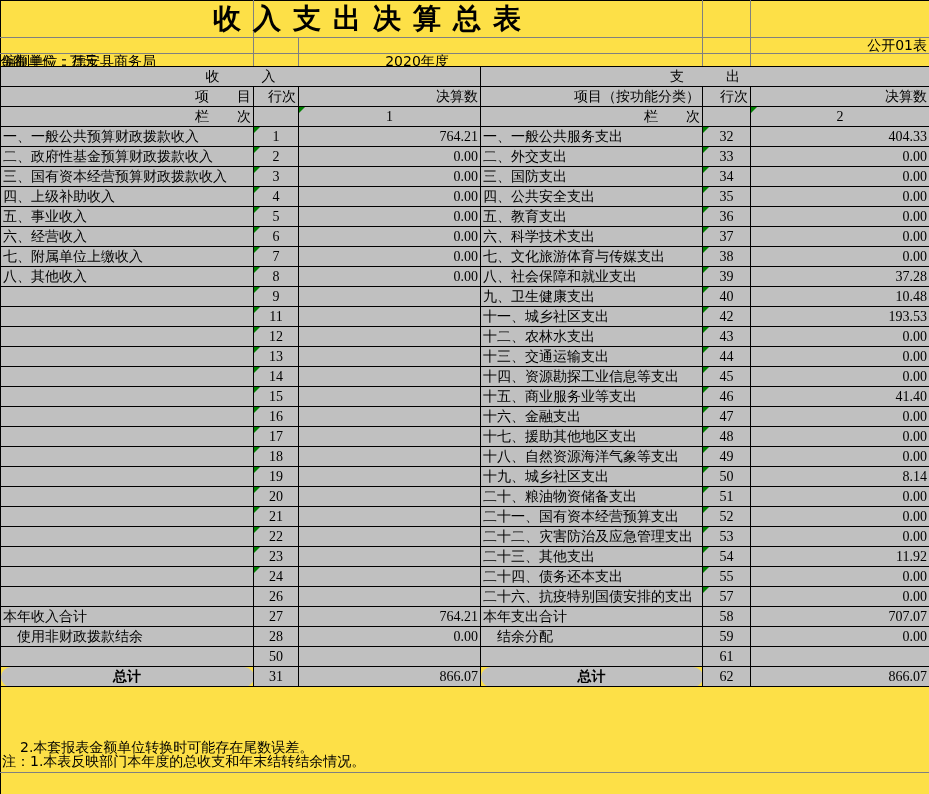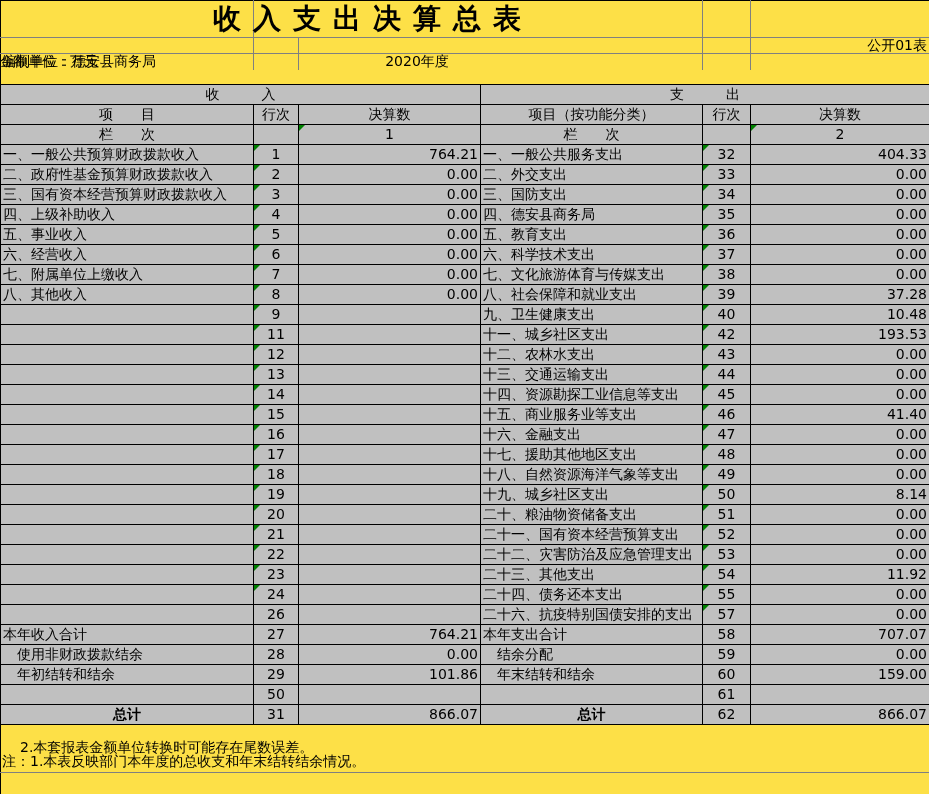--- a/index.html
+++ b/index.html
@@ -13,35 +13,35 @@
   .edge{position:absolute;background:#000;}
   .page-title{
     position:absolute;top:0;left:0;width:746px;height:37px;line-height:37px;
     text-align:center;font-size:28px;font-weight:bold;letter-spacing:12px;white-space:nowrap;
   }
   .pub-row{position:absolute;top:37px;left:0;width:927px;height:16px;line-height:16px;text-align:right;}
   .meta-unit{position:absolute;top:53px;left:2px;height:17px;line-height:17px;}
   .meta-year{position:absolute;top:53px;left:298px;width:182px;height:17px;line-height:17px;text-align:center;margin-left:28px;}
   .meta-amount{position:absolute;top:53px;left:0;width:927px;height:16px;line-height:17px;text-align:left;}
   table.main{
-    position:absolute;top:84px;left:0;width:929px;
-    border-collapse:collapse;table-layout:fixed;
+    position:absolute;top:66px;left:0;width:929px;
+    border-collapse:collapse;table-layout:fixed;font-family:Liberation Serif, serif;
   }
   table.main th, table.main td{
     border:1px solid #000;background:#c0c0c0;height:19px;line-height:19px;
     padding:0 2px;font-weight:normal;font-size:14px;
     overflow:hidden;white-space:nowrap;vertical-align:middle;
   }
   th.sec-head{text-align:center;}
-  th.col-head{text-align:center;}
+  th.col-head{text-align:right;}
   td.item-cell{text-align:left;}
   td.line-cell{text-align:center;position:relative;}
   td.val-cell, th.val-head{background:#ffffff;text-align:right;padding-right:5px;position:relative;}
   th.val-head{background:#c0c0c0;text-align:center;}
-  td.item-cell.total{text-align:center;font-weight:bold;}
+  td.item-cell.total{text-align:center;font-weight:bold;border-radius:10px;}
   .flag{
     position:absolute;left:0;top:0;width:0;height:0;
     border-top:6px solid #008000;border-right:6px solid transparent;
   }
   .note-1{position:absolute;top:750px;left:2px;height:22px;line-height:22px;white-space:nowrap;}
   .note-2{position:absolute;top:736px;left:20px;height:22px;line-height:22px;white-space:nowrap;}
 </style>
 </head>
 <body>
 
@@ -116,21 +116,21 @@
           <td class="line-cell"><span class="flag"></span>3</td>
           <td class="val-cell">0.00</td>
           <td class="item-cell">三、国防支出</td>
           <td class="line-cell"><span class="flag"></span>34</td>
           <td class="val-cell">0.00</td>
         </tr>
         <tr>
           <td class="item-cell">四、上级补助收入</td>
           <td class="line-cell"><span class="flag"></span>4</td>
           <td class="val-cell">0.00</td>
-          <td class="item-cell">四、德安县商务局</td>
+          <td class="item-cell">四、公共安全支出</td>
           <td class="line-cell"><span class="flag"></span>35</td>
           <td class="val-cell">0.00</td>
         </tr>
         <tr>
           <td class="item-cell">五、事业收入</td>
           <td class="line-cell"><span class="flag"></span>5</td>
           <td class="val-cell">0.00</td>
           <td class="item-cell">五、教育支出</td>
           <td class="line-cell"><span class="flag"></span>36</td>
           <td class="val-cell">0.00</td>
@@ -297,28 +297,20 @@
         </tr>
         <tr>
           <td class="item-cell">　使用非财政拨款结余</td>
           <td class="line-cell">28</td>
           <td class="val-cell">0.00</td>
           <td class="item-cell">　结余分配</td>
           <td class="line-cell">59</td>
           <td class="val-cell">0.00</td>
         </tr>
         <tr>
-          <td class="item-cell">　年初结转和结余</td>
-          <td class="line-cell">29</td>
-          <td class="val-cell">101.86</td>
-          <td class="item-cell">　年末结转和结余</td>
-          <td class="line-cell">60</td>
-          <td class="val-cell">159.00</td>
-        </tr>
-        <tr>
           <td class="item-cell"></td>
           <td class="line-cell">50</td>
           <td class="val-cell"></td>
           <td class="item-cell"></td>
           <td class="line-cell">61</td>
           <td class="val-cell"></td>
         </tr>
         <tr>
           <td class="item-cell total">总计</td>
           <td class="line-cell">31</td>

